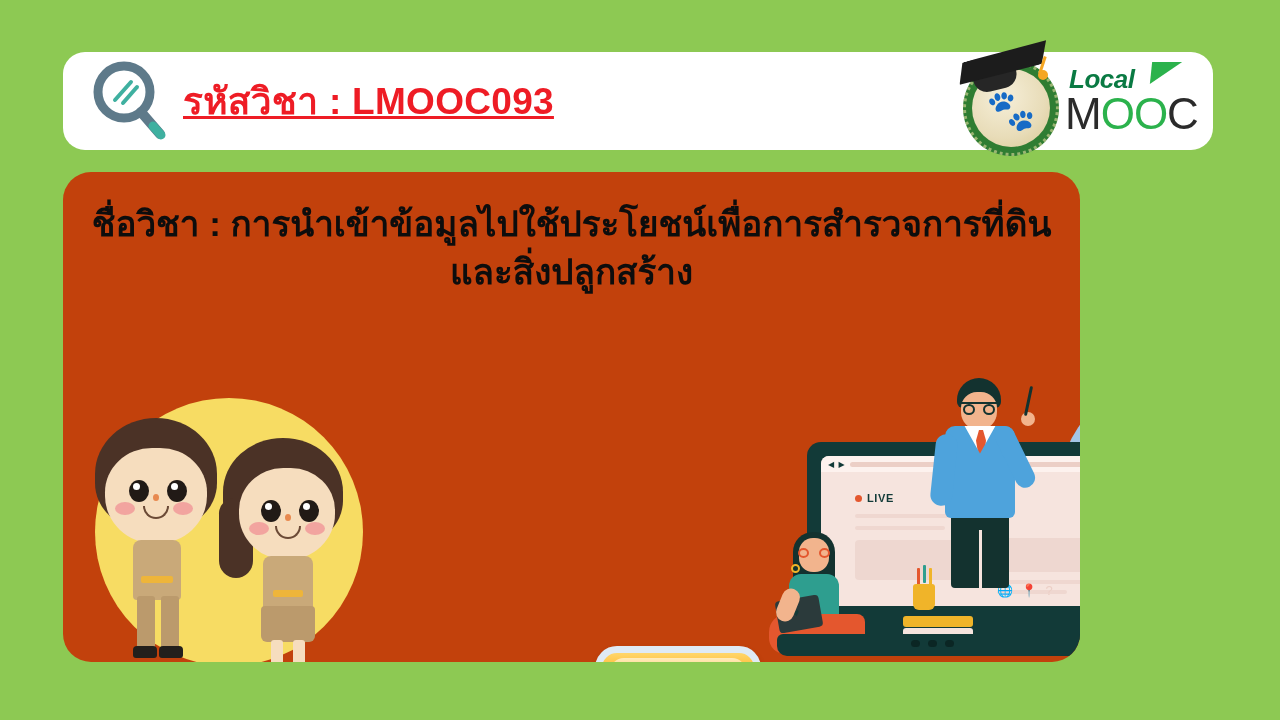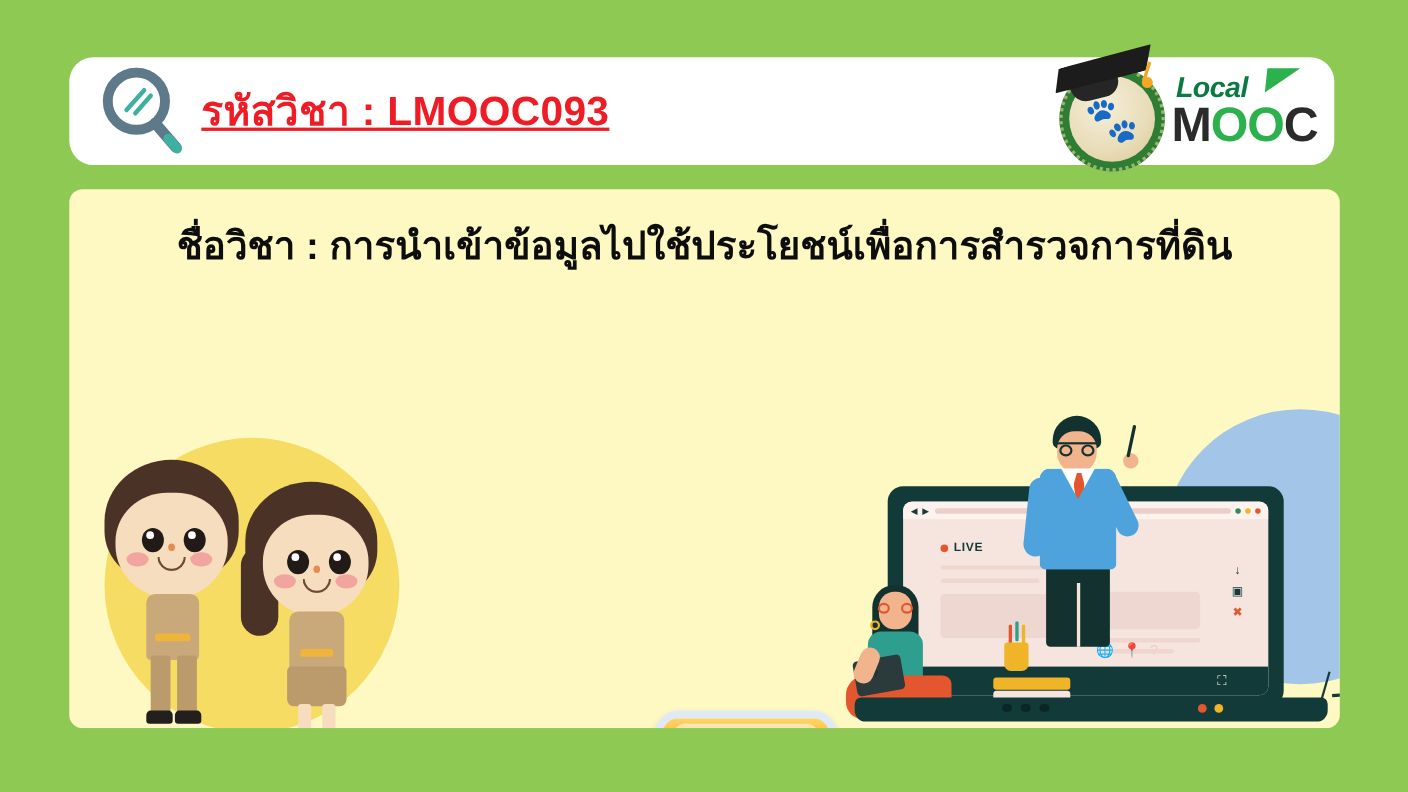--- a/index.html
+++ b/index.html
@@ -162,37 +162,37 @@
     left: 86px; top: -4px;
     width: 0; height: 0;
     border-left: 30px solid #2bb24c;
     border-bottom: 22px solid transparent;
     transform: skewX(-6deg);
   }
   .wm-mooc {
     position: absolute;
     left: 0; top: 26px;
     font-size: 44px;
-    font-weight: bold;
+    font-weight: normal;
     line-height: 1;
     color: #2b2b2b;
     letter-spacing: -1px;
     white-space: nowrap;
   }
   .wm-mooc .oo { color: #2bb24c; }
 
   
   .main-card {
     position: absolute;
     left: 63px;
     top: 172px;
-    width: 1155px;
+    width: 1017px;
     height: 490px;
-    background: #fef9c3;
-    border-radius: 12px;
+    background: #c2410c;
+    border-radius: 28px;
     overflow: hidden;
   }
   .title-zone {
     position: absolute;
     left: 0;
     top: 28px;
     width: 100%;
     text-align: center;
     color: #111111;
     font-weight: bold;
@@ -548,20 +548,21 @@
         <div class="wm-mooc"><span>M</span><span class="oo">OO</span><span>C</span></div>
       </div>
 
     </div>
   </div>
 
   <div class="main-card">
 
     <div class="title-zone">
       <div class="title-line">ชื่อวิชา : การนำเข้าข้อมูลไปใช้ประโยชน์เพื่อการสำรวจการที่ดิน</div>
+      <div class="title-line">และสิ่งปลูกสร้าง</div>
     </div>
 
     <div class="mascots">
       <div class="yellow-circle"></div>
 
       <div class="kid" style="left:18px; top:24px; width:126px; height:244px;">
         <div class="hair" style="left:0; top:0; width:122px; height:112px;"></div>
         <div class="face" style="left:10px; top:30px; width:102px; height:96px;"></div>
         <div class="eye" style="left:34px; top:62px;"></div>
         <div class="eye" style="left:72px; top:62px;"></div>

